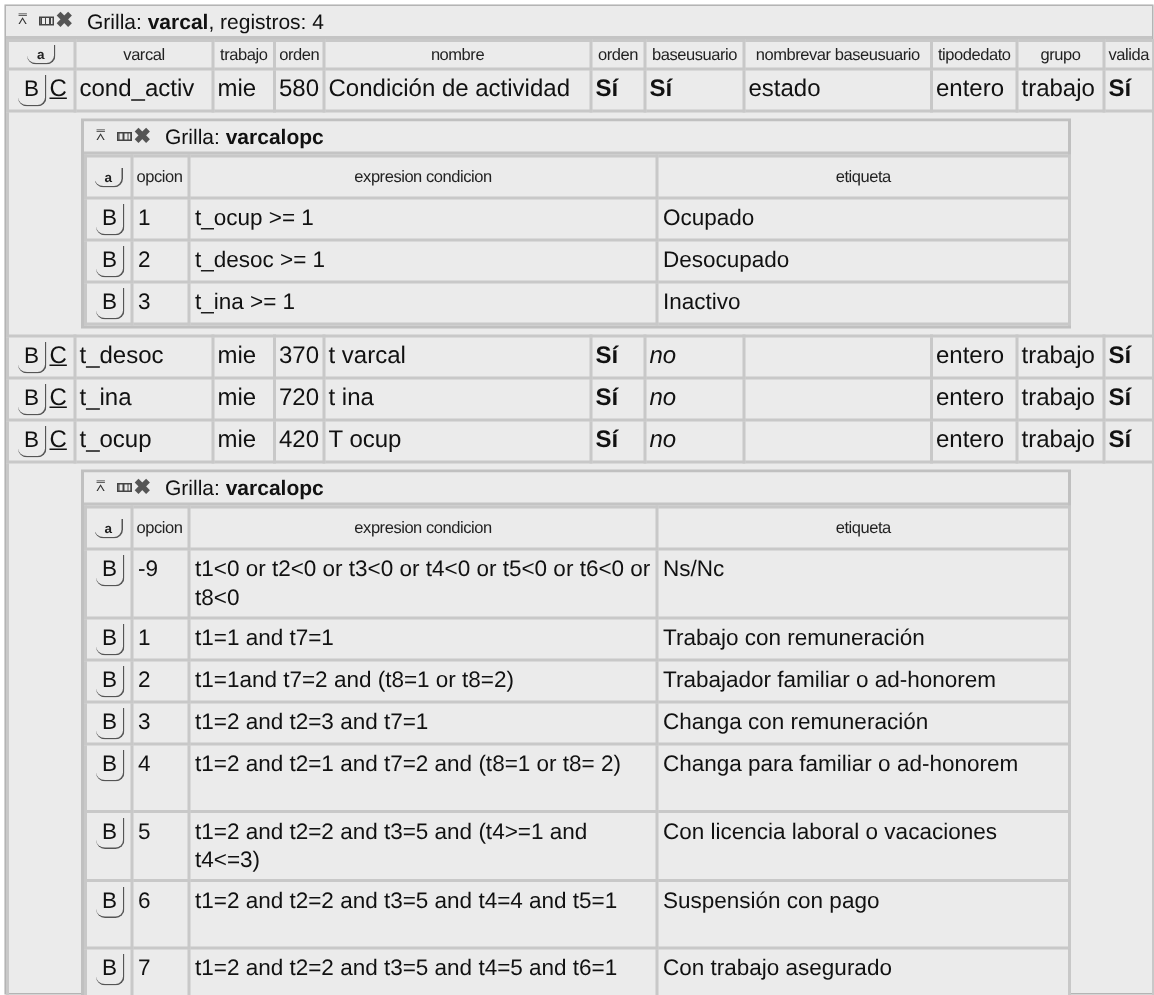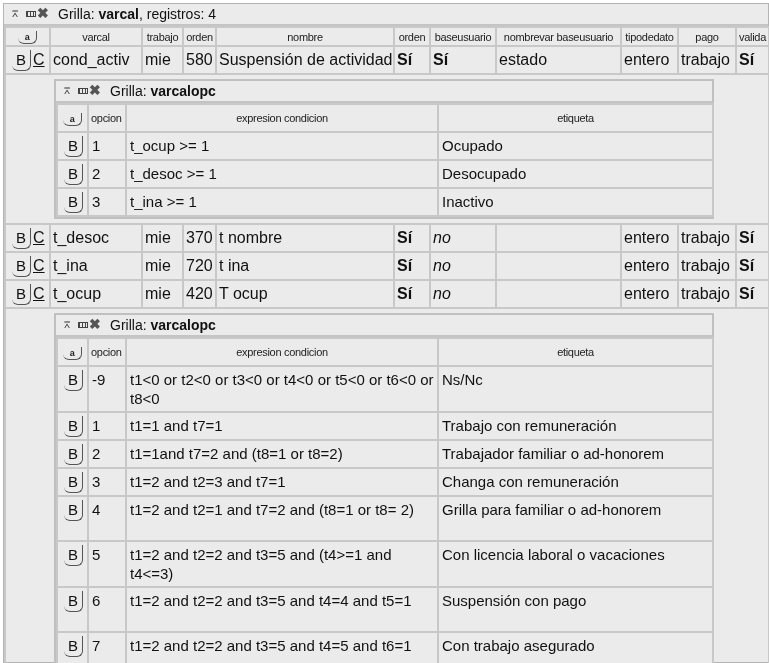--- a/index.html
+++ b/index.html
@@ -81,30 +81,30 @@
         <tr>
       <th><span class="abtn">a</span></th>
       <th>varcal</th>
       <th>trabajo</th>
       <th>orden</th>
       <th>nombre</th>
       <th>orden</th>
       <th>baseusuario</th>
       <th>nombrevar baseusuario</th>
       <th>tipodedato</th>
-      <th>pago</th>
+      <th>grupo</th>
       <th>valida</th>
     </tr>
 
     <tr>
       <td class="btncell"><span class="bbtn">B</span><span class="cbtn">C</span></td>
       <td>cond_activ</td>
       <td>mie</td>
       <td>580</td>
-      <td>Suspensión de actividad</td>
+      <td>Condición de actividad</td>
       <td class="bold">Sí</td>
       <td class="bold">Sí</td>
       <td>estado</td>
       <td>entero</td>
       <td>trabajo</td>
       <td class="bold">Sí</td>
     </tr>
 
     <tr class="nested-row">
       <td colspan="11">
@@ -153,21 +153,21 @@
               </table>
         </div>
       </td>
     </tr>
 
     <tr>
       <td class="btncell"><span class="bbtn">B</span><span class="cbtn">C</span></td>
       <td>t_desoc</td>
       <td>mie</td>
       <td>370</td>
-      <td>t nombre</td>
+      <td>t varcal</td>
       <td class="bold">Sí</td>
       <td class="ital">no</td>
       <td></td>
       <td>entero</td>
       <td>trabajo</td>
       <td class="bold">Sí</td>
     </tr>
     <tr>
       <td class="btncell"><span class="bbtn">B</span><span class="cbtn">C</span></td>
       <td>t_ina</td>
@@ -241,21 +241,21 @@
             <tr style="height:28px">
               <td class="btncell"><span class="bbtn">B</span></td>
               <td>3</td>
               <td>t1=2 and t2=3 and t7=1</td>
               <td>Changa con remuneración</td>
             </tr>
             <tr style="height:45px">
               <td class="btncell"><span class="bbtn">B</span></td>
               <td>4</td>
               <td>t1=2 and t2=1 and t7=2 and (t8=1 or t8= 2)</td>
-              <td>Grilla para familiar o ad-honorem</td>
+              <td>Changa para familiar o ad-honorem</td>
             </tr>
             <tr style="height:45px">
               <td class="btncell"><span class="bbtn">B</span></td>
               <td>5</td>
               <td>t1=2 and t2=2 and t3=5 and (t4&gt;=1 and t4&lt;=3)</td>
               <td>Con licencia laboral o vacaciones</td>
             </tr>
             <tr style="height:45px">
               <td class="btncell"><span class="bbtn">B</span></td>
               <td>6</td>

